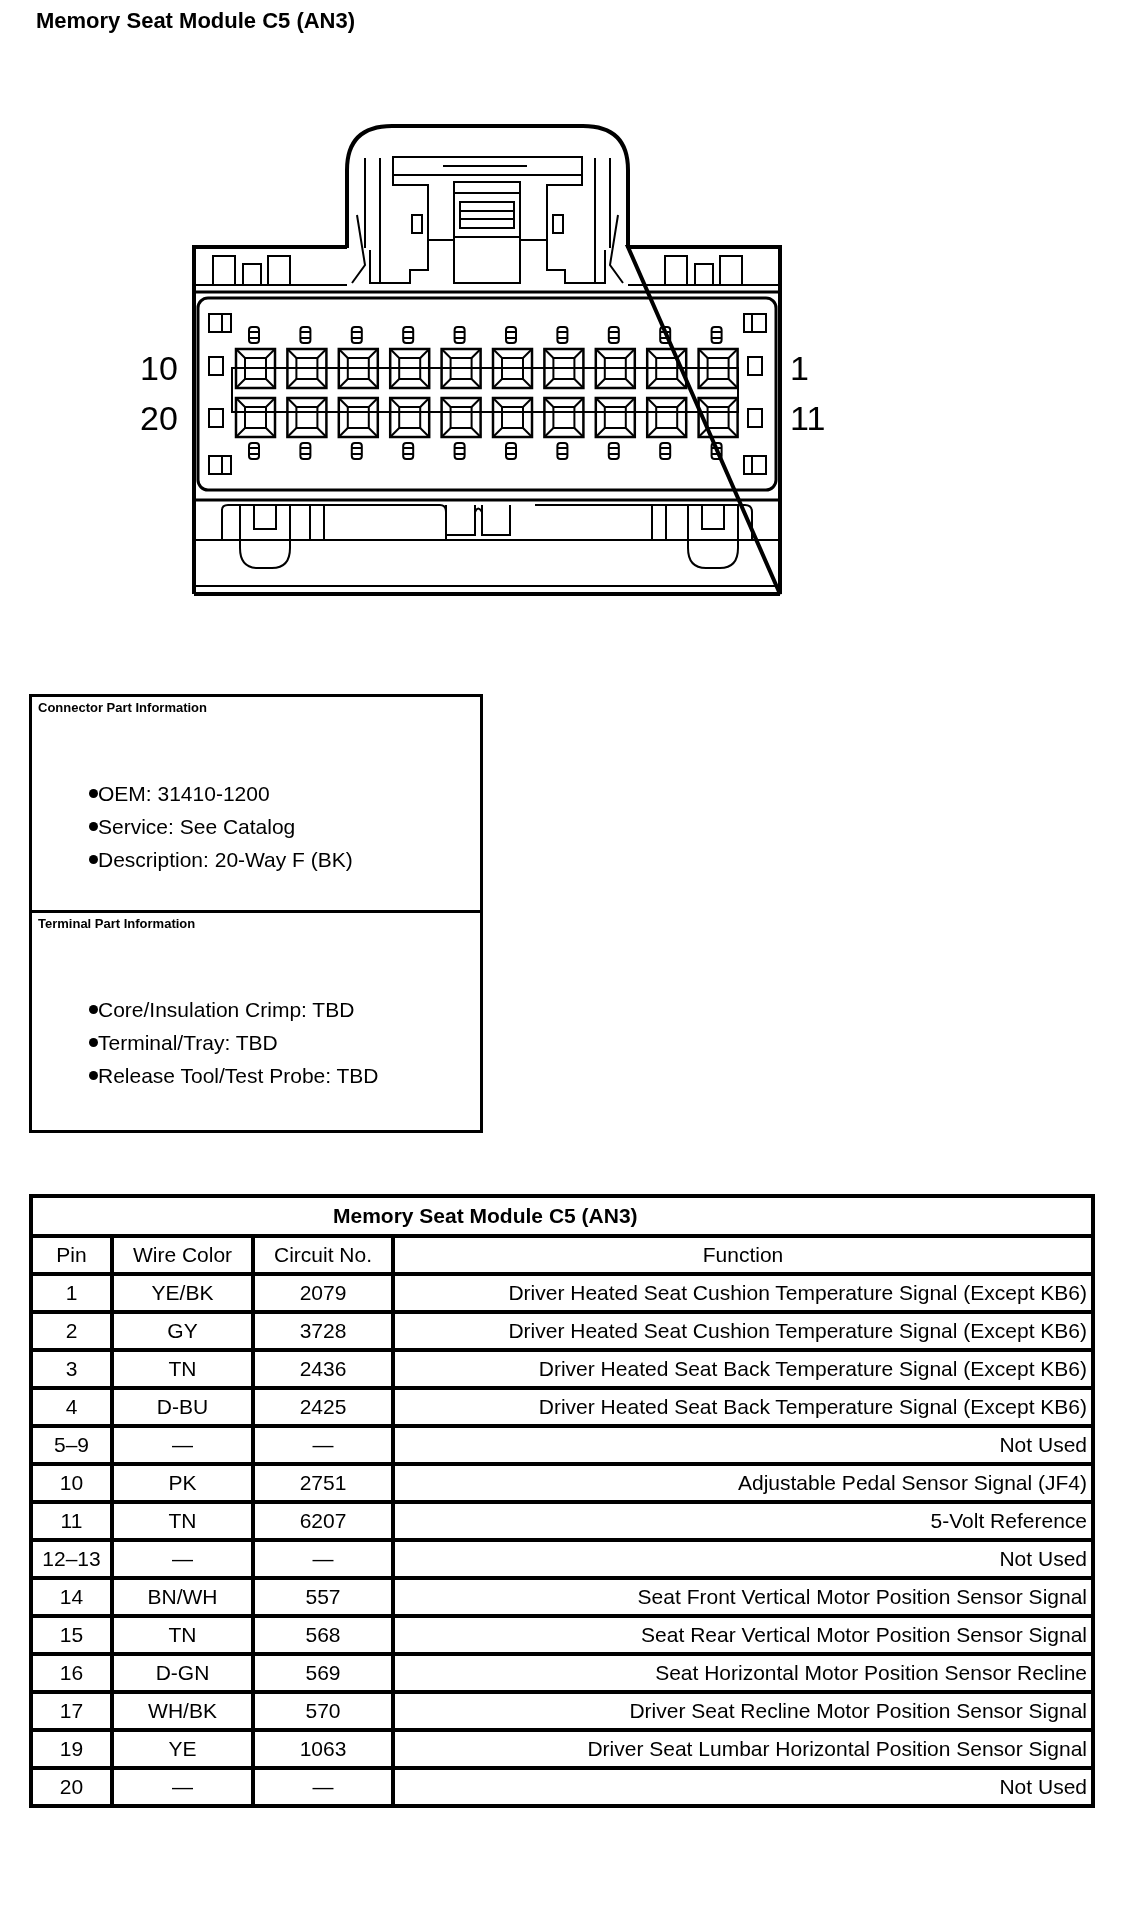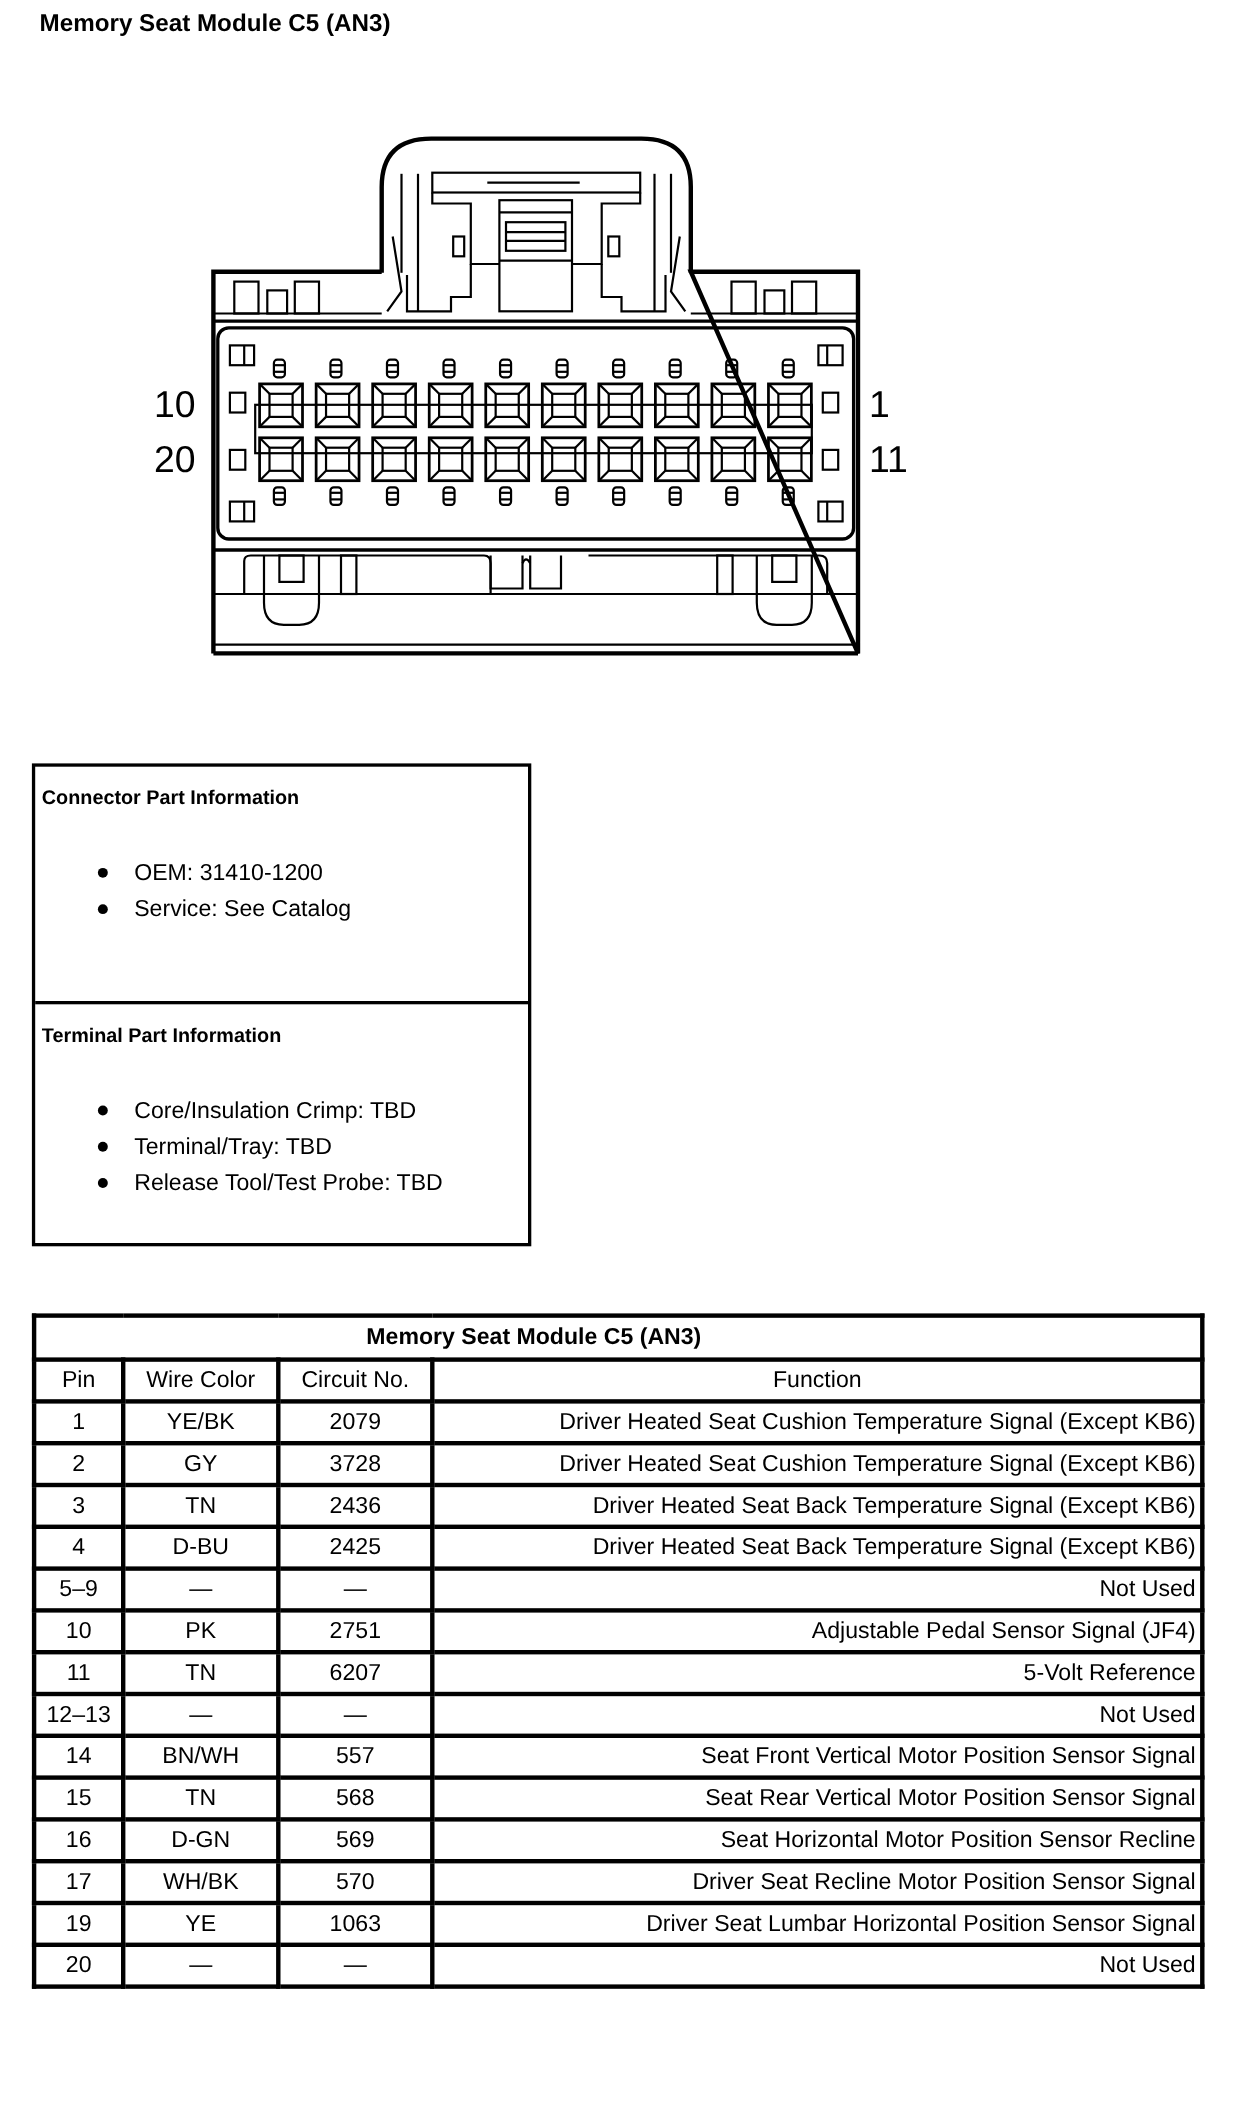--- a/index.html
+++ b/index.html
@@ -6,23 +6,23 @@
   body { width: 1136px; height: 1920px; position: relative; overflow: hidden;
          font-family: "Liberation Sans", sans-serif; color: #000; }
   .page-title { position: absolute; left: 36px; top: 8px; font-size: 22px; font-weight: bold; margin: 0; }
   .connector { position: absolute; left: 0; top: 0; }
   .pin-label { position: absolute; font-size: 34px; font-weight: normal; line-height: 1; }
   .info-box { position: absolute; left: 29px; top: 694px; width: 454px; height: 439px;
               border: 3px solid #000; box-sizing: border-box; }
   .info-section { position: absolute; left: 0; right: 0; box-sizing: border-box; }
   .info-section.sec1 { top: 0; height: 216px; border-bottom: 3px solid #000; }
   .info-section.sec2 { top: 216px; bottom: 0; }
-  .info-heading { position: absolute; left: 6px; top: 18px; font-size: 18px; font-weight: bold; margin: 0; }
+  .info-heading { position: absolute; left: 6px; top: 3px; font-size: 13px; font-weight: bold; margin: 0; }
   .info-list { position: absolute; left: 0; top: 80px; margin: 0; padding: 0; list-style: none; }
-  .info-list li { position: relative; height: 33px; line-height: 33px; font-size: 21px; padding-left: 90px; white-space: nowrap; }
+  .info-list li { position: relative; height: 33px; line-height: 33px; font-size: 21px; padding-left: 66px; white-space: nowrap; }
   .info-list li .bullet { position: absolute; left: 57px; top: 12px; width: 9px; height: 9px; border-radius: 50%; background: #000; }
   table.pinout { position: absolute; left: 29px; top: 1194px; width: 1066px; border-collapse: collapse;
                  border: 4px solid #000; font-size: 21px; table-layout: fixed; }
   table.pinout td, table.pinout th { border: 4px solid #000; padding: 0 4px; white-space: nowrap; height: 34px; }
   table.pinout .title-row th { height: 36px; font-weight: bold; text-align: center; padding-left: 300px; }
   table.pinout .head-row th { font-weight: normal; }
   table.pinout td.c { text-align: center; }
   table.pinout td.fn { text-align: right; }
 </style>
 </head>
@@ -331,20 +331,21 @@
 <span class="pin-label" style="left:140px; top:401px;">20</span>
 <span class="pin-label" style="left:790px; top:351px;">1</span>
 <span class="pin-label" style="left:790px; top:401px;">11</span>
 
 <div class="info-box">
   <div class="info-section sec1">
     <h2 class="info-heading">Connector Part Information</h2>
     <ul class="info-list">
       <li><span class="bullet"></span><span>OEM: 31410-1200</span></li>
       <li><span class="bullet"></span><span>Service: See Catalog</span></li>
+      <li><span class="bullet"></span><span>Description: 20-Way F (BK)</span></li>
     </ul>
   </div>
   <div class="info-section sec2">
     <h2 class="info-heading">Terminal Part Information</h2>
     <ul class="info-list">
       <li><span class="bullet"></span><span>Core/Insulation Crimp: TBD</span></li>
       <li><span class="bullet"></span><span>Terminal/Tray: TBD</span></li>
       <li><span class="bullet"></span><span>Release Tool/Test Probe: TBD</span></li>
     </ul>
   </div>

